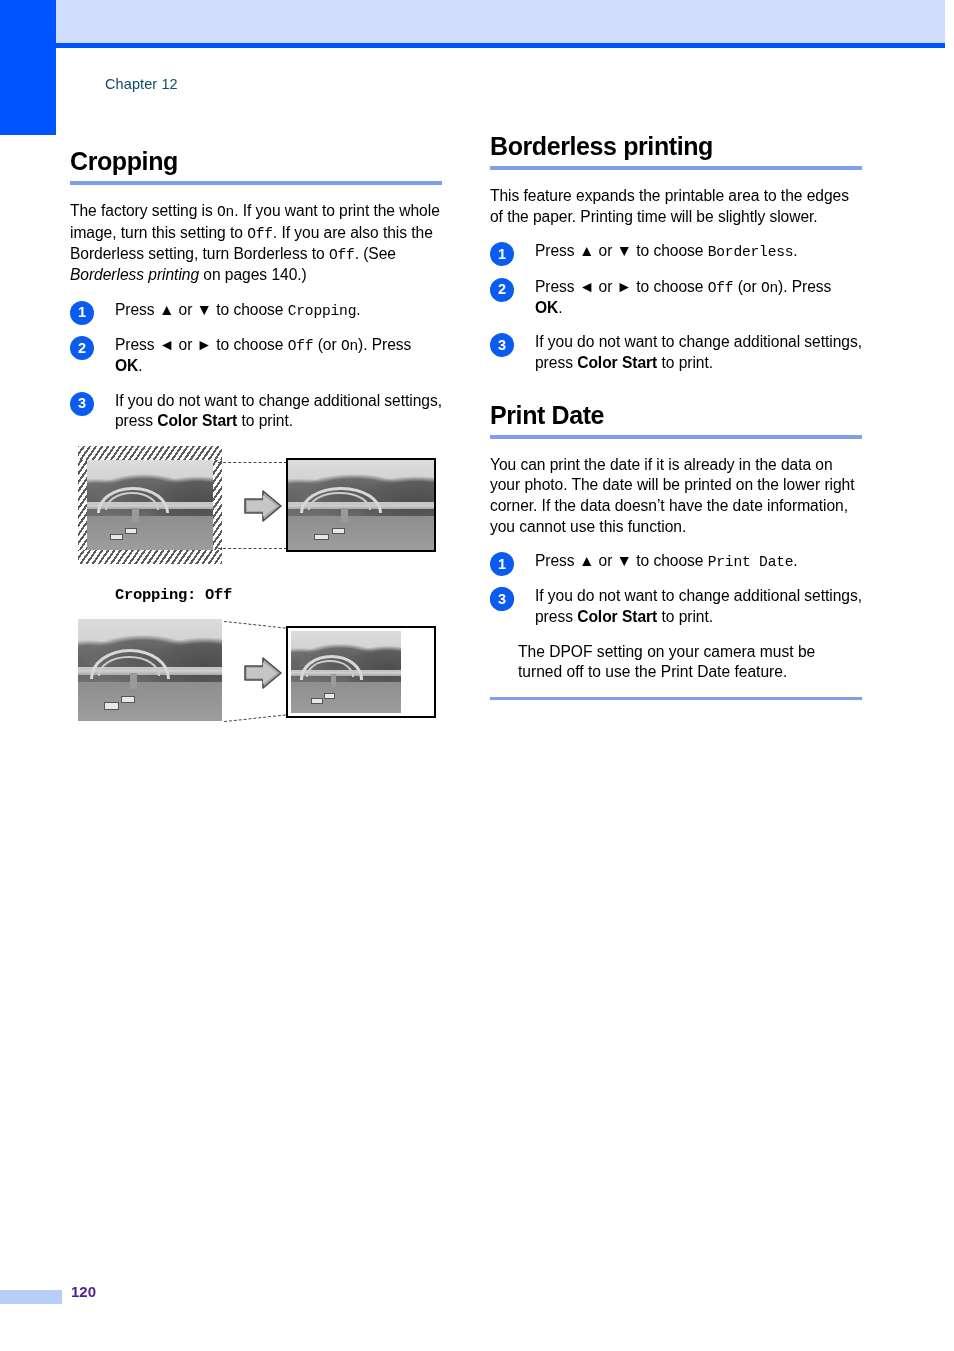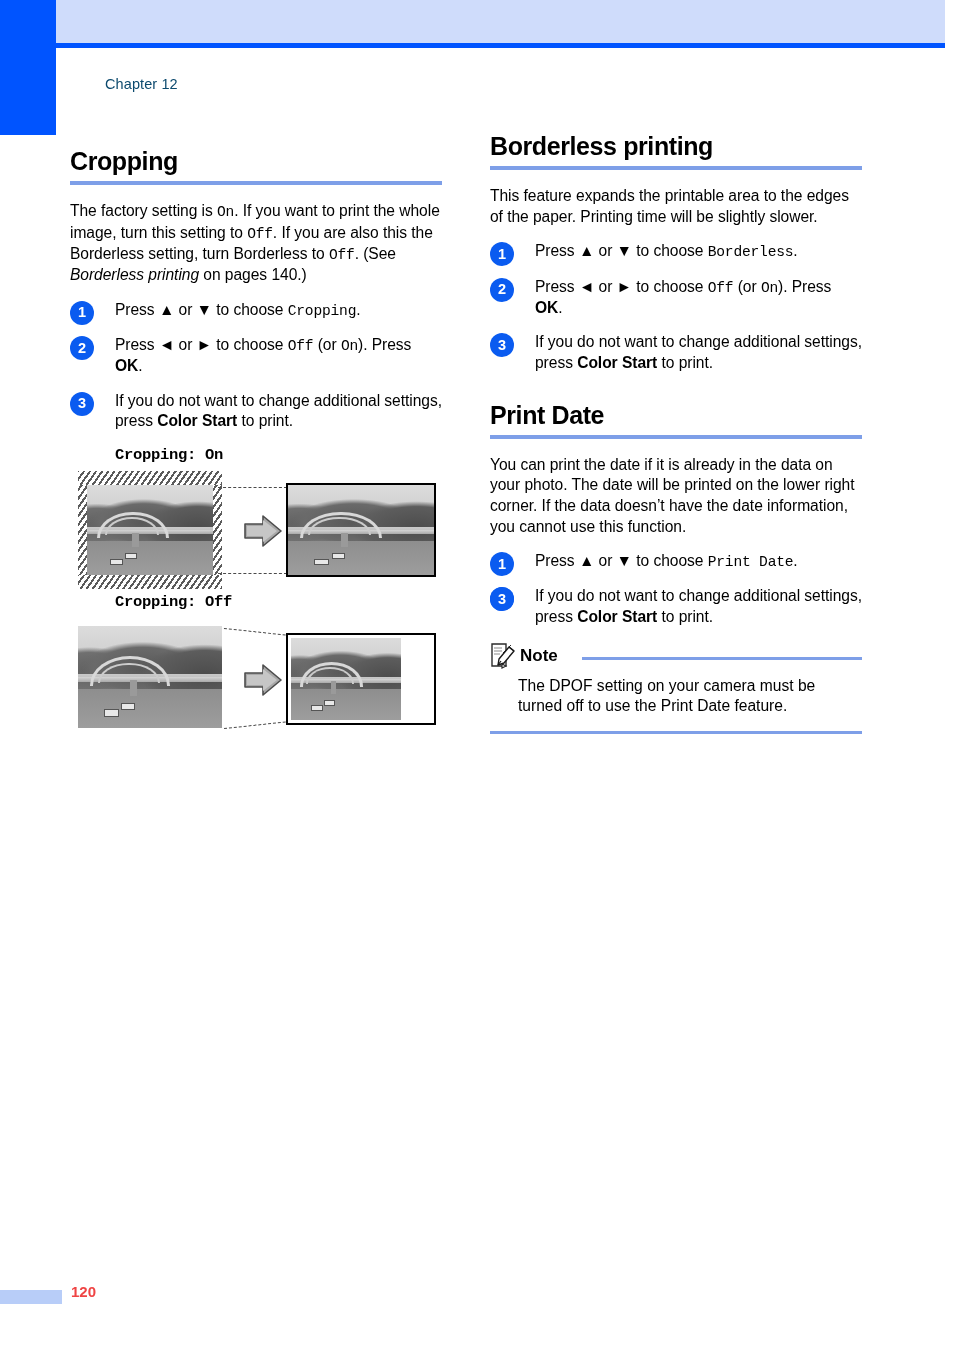--- a/index.html
+++ b/index.html
@@ -33,21 +33,21 @@
     font-size:14.5px; color:#0c4a6e; letter-spacing:.1px;
   }
 
   .footer-bar {
     position:absolute; left:0; top:1290px;
     width:62px; height:14px;
     background:#b8cdf8;
   }
   .page-number {
     position:absolute; left:71px; top:1283px;
-    font-size:15px; font-weight:bold; color:#ef4444;
+    font-size:15px; font-weight:bold; color:#4c1d95;
   }
 
   
   .col { position:absolute; top:0; width:372px; }
   .col-left  { left:70px; }
   .col-right { left:490px; }
 
   .h1 {
     font-size:25px; font-weight:bold; letter-spacing:-0.4px;
     margin:0; padding:0; line-height:1.05;
@@ -193,21 +193,20 @@
   <div class="step">
     <div class="step-num">2</div>
     <div class="step-text"><span>Press ◄ or ► to choose </span><span class="mono">Off</span><span> (or </span><span class="mono">On</span><span>). Press </span><span class="bld">OK</span><span>.</span></div>
   </div>
 
   <div class="step">
     <div class="step-num">3</div>
     <div class="step-text"><span>If you do not want to change additional settings, press </span><span class="bld">Color Start</span><span> to print.</span></div>
   </div>
 
-  <div class="fig-caption">Cropping: On</div>
 
   <div class="figure" style="height:122px;">
 
     <div style="position:absolute;left:0;top:0;width:144px;height:118px;">
       <div class="hatch" style="position:absolute;left:0;top:0;width:144px;height:14px;"></div>
       <div class="hatch" style="position:absolute;left:0;bottom:0;width:144px;height:14px;"></div>
       <div class="hatch" style="position:absolute;left:0;top:14px;width:9px;height:90px;"></div>
       <div class="hatch" style="position:absolute;right:0;top:14px;width:9px;height:90px;"></div>
       <div class="photo" style="position:absolute;left:9px;top:14px;width:126px;height:90px;">
         <div class="deck"></div>
@@ -234,21 +233,21 @@
         <div class="deck"></div>
         <div class="arch"></div>
         <div class="arch2"></div>
         <div class="pier"></div>
         <div class="car1"></div>
         <div class="car2"></div>
       </div>
     </div>
   </div>
 
-  <div class="fig-caption" style="">Cropping: Off</div>
+  <div class="fig-caption" style="margin-top:18px;">Cropping: Off</div>
 
   <div class="figure" style="height:120px;">
 
     <div class="photo" style="position:absolute;left:0;top:8px;width:144px;height:102px;">
       <div class="deck"></div>
       <div class="arch"></div>
       <div class="arch2"></div>
       <div class="pier"></div>
       <div class="car1"></div>
       <div class="car2"></div>
@@ -313,32 +312,17 @@
   <div class="step">
     <div class="step-num">2</div>
   </div>
 
   <div class="step">
     <div class="step-num">3</div>
     <div class="step-text"><span>If you do not want to change additional settings, press </span><span class="bld">Color Start</span><span> to print.</span></div>
   </div>
 
   <div class="note-wrap">
-    <div class="note-head">
-      <span class="note-icon">
-        <svg width="26" height="28" viewBox="0 0 26 28">
-          <path d="M2,2 L16,2 L16,24 L2,24 Z" fill="#ffffff" stroke="#2b2b2b" stroke-width="1.4"></path>
-          <path d="M4,6 L12,6 M4,9 L12,9 M4,12 L10,12" stroke="#8a8a8a" stroke-width="1"></path>
-          <path d="M16,24 L12,26 L12,22 Z" fill="#ffffff" stroke="#2b2b2b" stroke-width="1.2"></path>
-          <path d="M9,17 L19,5 L24,9 L14,21 L8,23 Z" fill="#ffffff" stroke="#1a1a1a" stroke-width="1.4" stroke-linejoin="round"></path>
-          <path d="M19,5 L24,9" stroke="#1a1a1a" stroke-width="1.2"></path>
-          <path d="M8,23 L11,19" stroke="#1a1a1a" stroke-width="1.2"></path>
-          <path d="M13,11 L21,3" stroke="#1a1a1a" stroke-width="0.9"></path>
-        </svg>
-      </span>
-      <span class="note-title">Note</span>
-      <span class="note-rule-top"></span>
-    </div>
     <div class="note-body">The DPOF setting on your camera must be turned off to use the Print Date feature.</div>
     <div class="note-rule-bottom"></div>
   </div>
 
 </div>
 
 </body></html>

